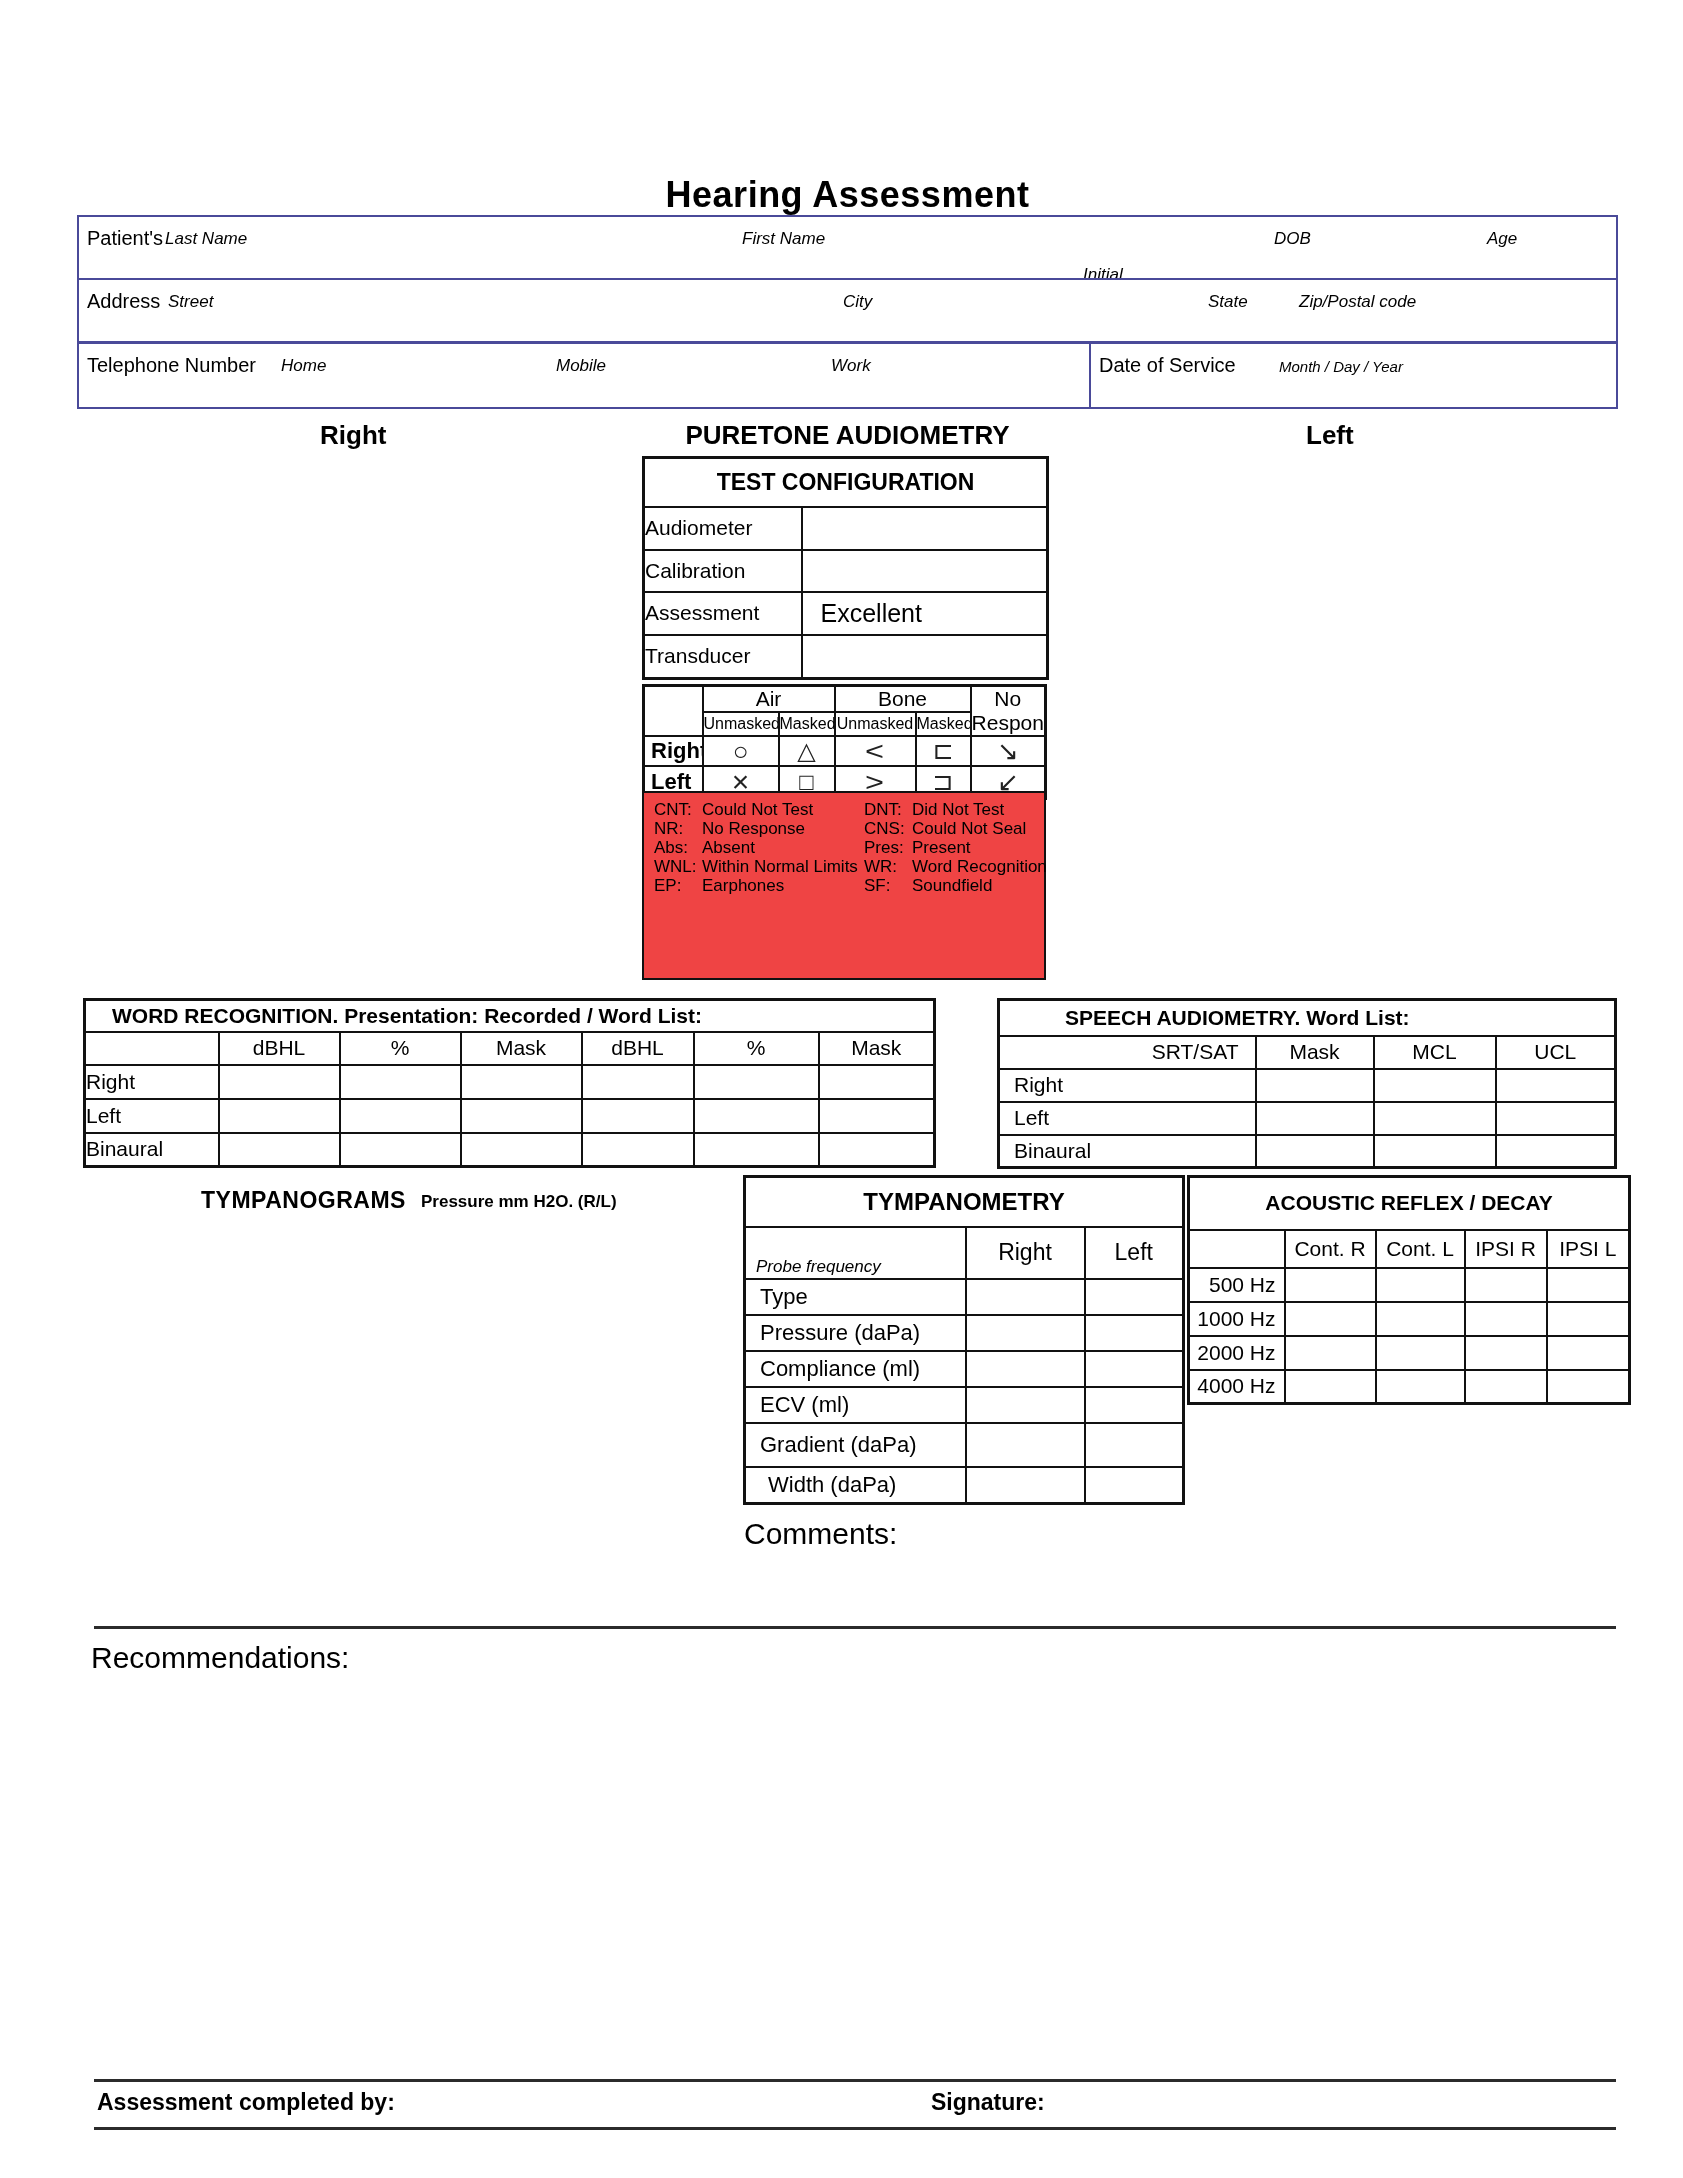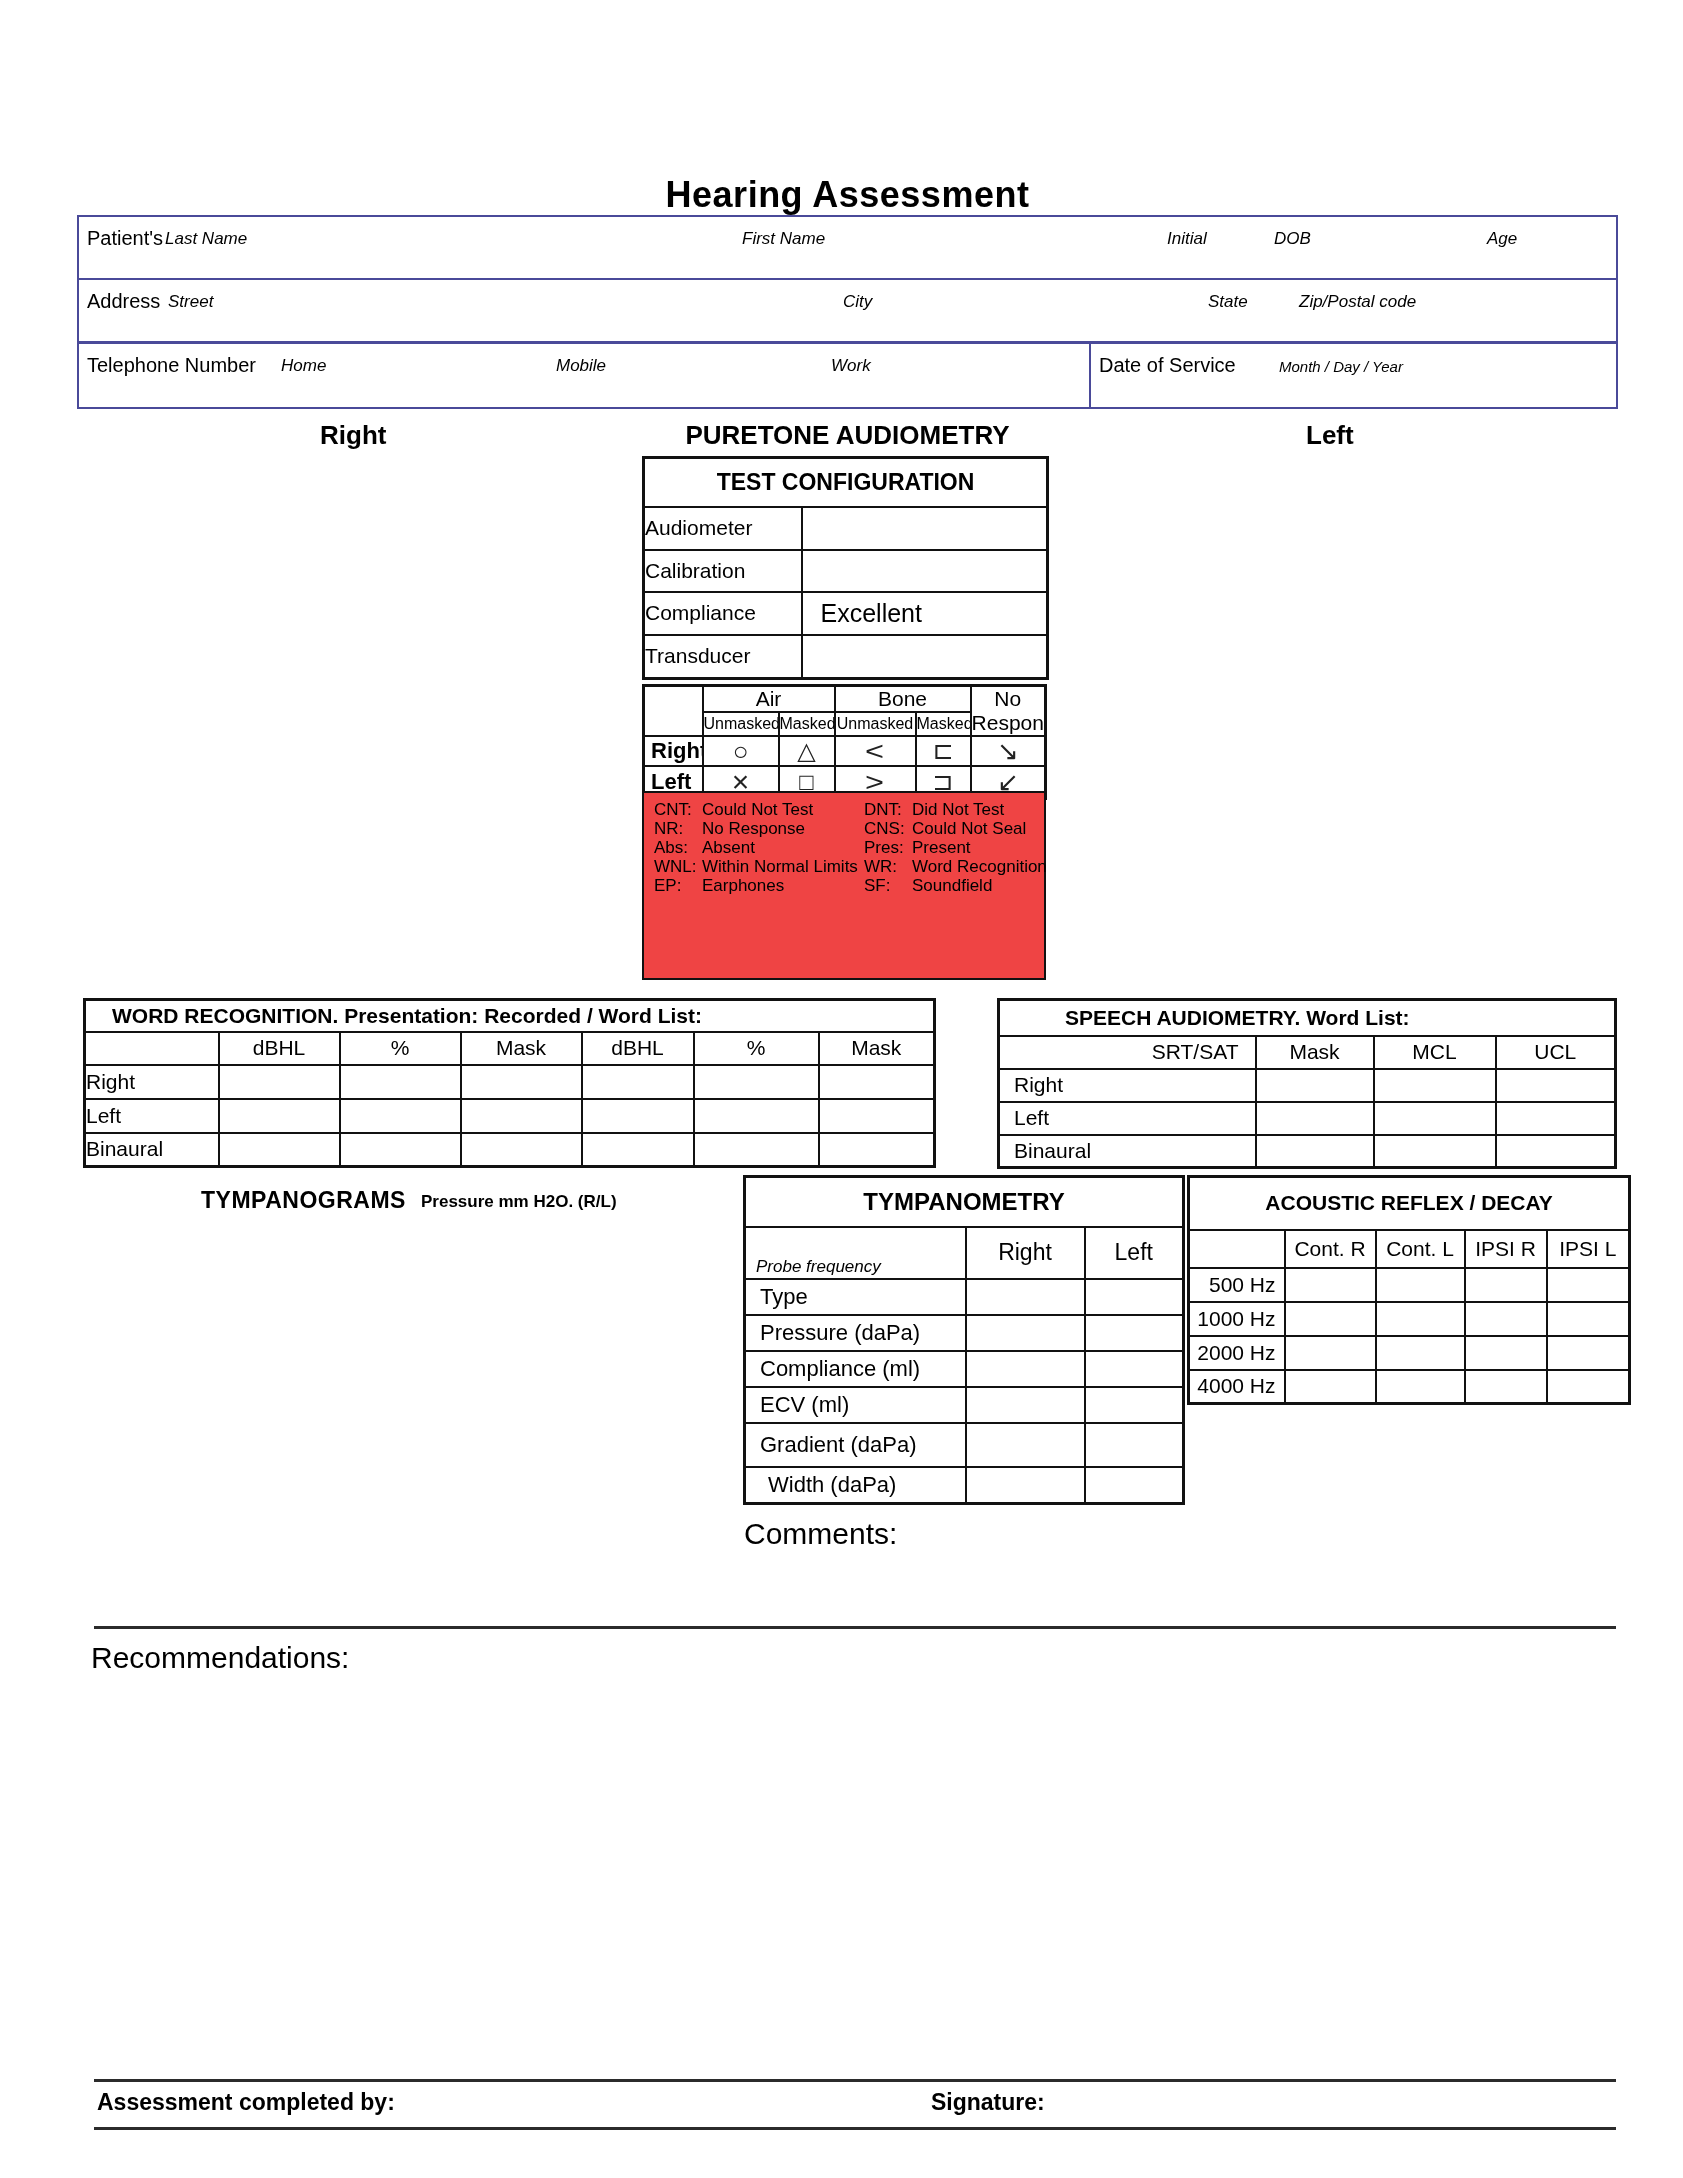--- a/index.html
+++ b/index.html
@@ -74,21 +74,21 @@
 <body>
 
 <div class="page">
 
   <div class="abs main-title">Hearing Assessment</div>
 
   <div class="p-row" style="top:215px;height:65px;">
     <span class="p-label" style="left:8px;">Patient's</span>
     <span class="p-hint" style="left:86px;">Last Name</span>
     <span class="p-hint" style="left:663px;">First Name</span>
-    <span class="p-hint" style="left:1088px;">Initial</span>
+    <span class="p-hint" style="left:1004px;margin-top:36px;">Initial</span>
     <span class="p-hint" style="left:1195px;">DOB</span>
     <span class="p-hint" style="left:1408px;">Age</span>
   </div>
 
   <div class="p-row" style="top:278px;height:65px;">
     <span class="p-label" style="left:8px;">Address</span>
     <span class="p-hint" style="left:89px;">Street</span>
     <span class="p-hint" style="left:764px;">City</span>
     <span class="p-hint" style="left:1129px;">State</span>
     <span class="p-hint" style="left:1220px;">Zip/Postal code</span>
@@ -119,21 +119,21 @@
         </tr>
     <tr style="height:43px;">
       <td class="lab">Audiometer</td>
       <td class="val"></td>
     </tr>
     <tr style="height:42px;">
       <td class="lab">Calibration</td>
       <td class="val"></td>
     </tr>
     <tr style="height:43px;">
-      <td class="lab">Compliance</td>
+      <td class="lab">Assessment</td>
       <td class="val">Excellent</td>
     </tr>
     <tr style="height:44px;">
       <td class="lab">Transducer</td>
       <td class="val"></td>
     </tr>
   </tbody>
     </table>
 
   <table class="ftab sym-tab abs" style="left:642px;top:684px;width:404px;">

